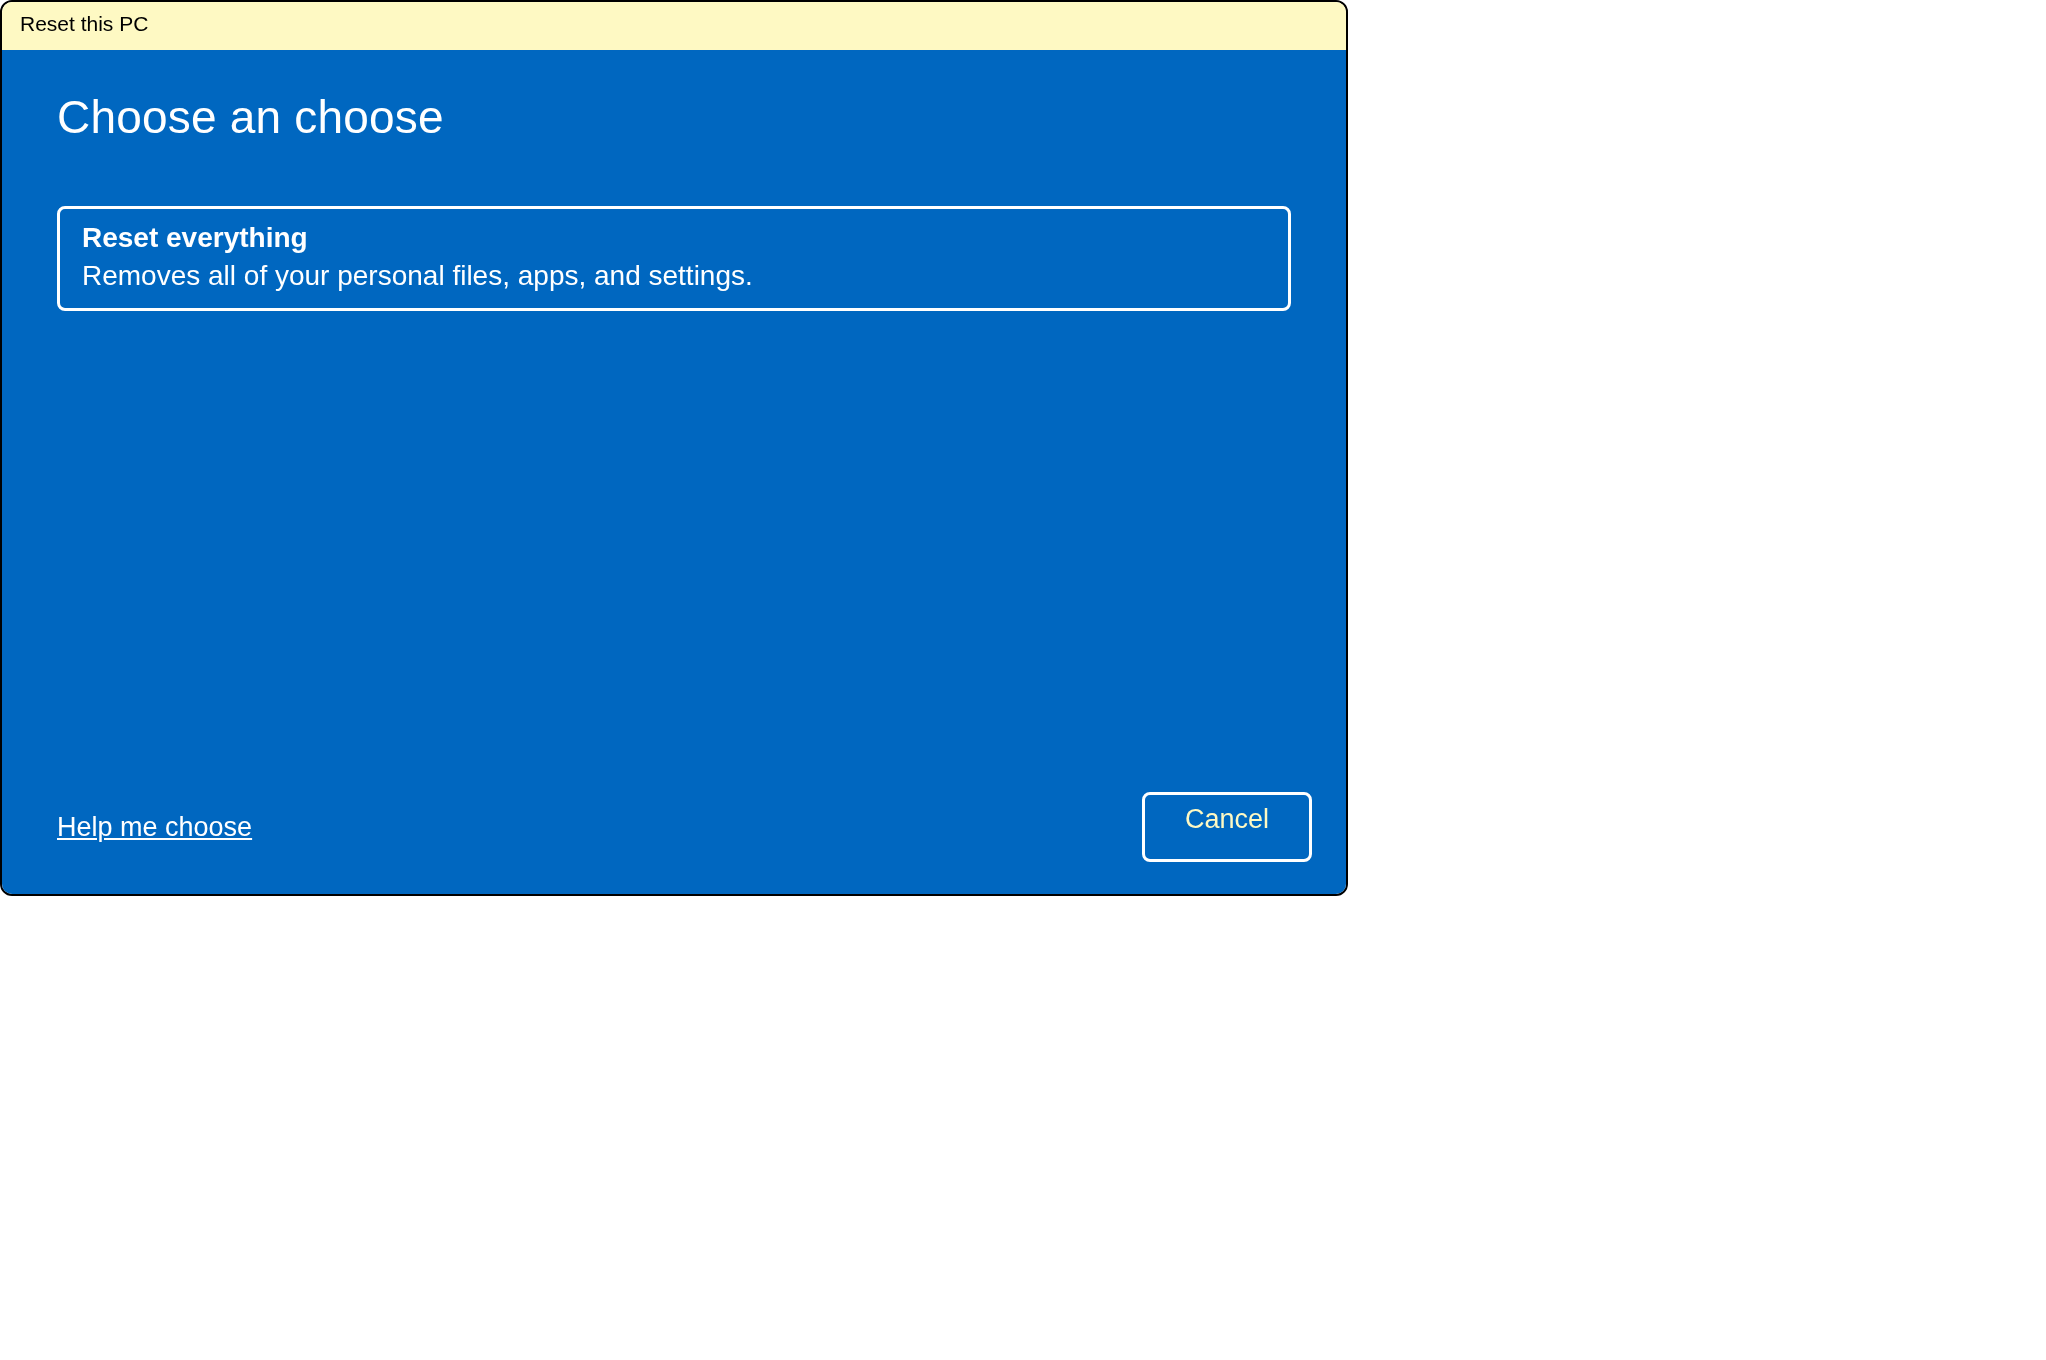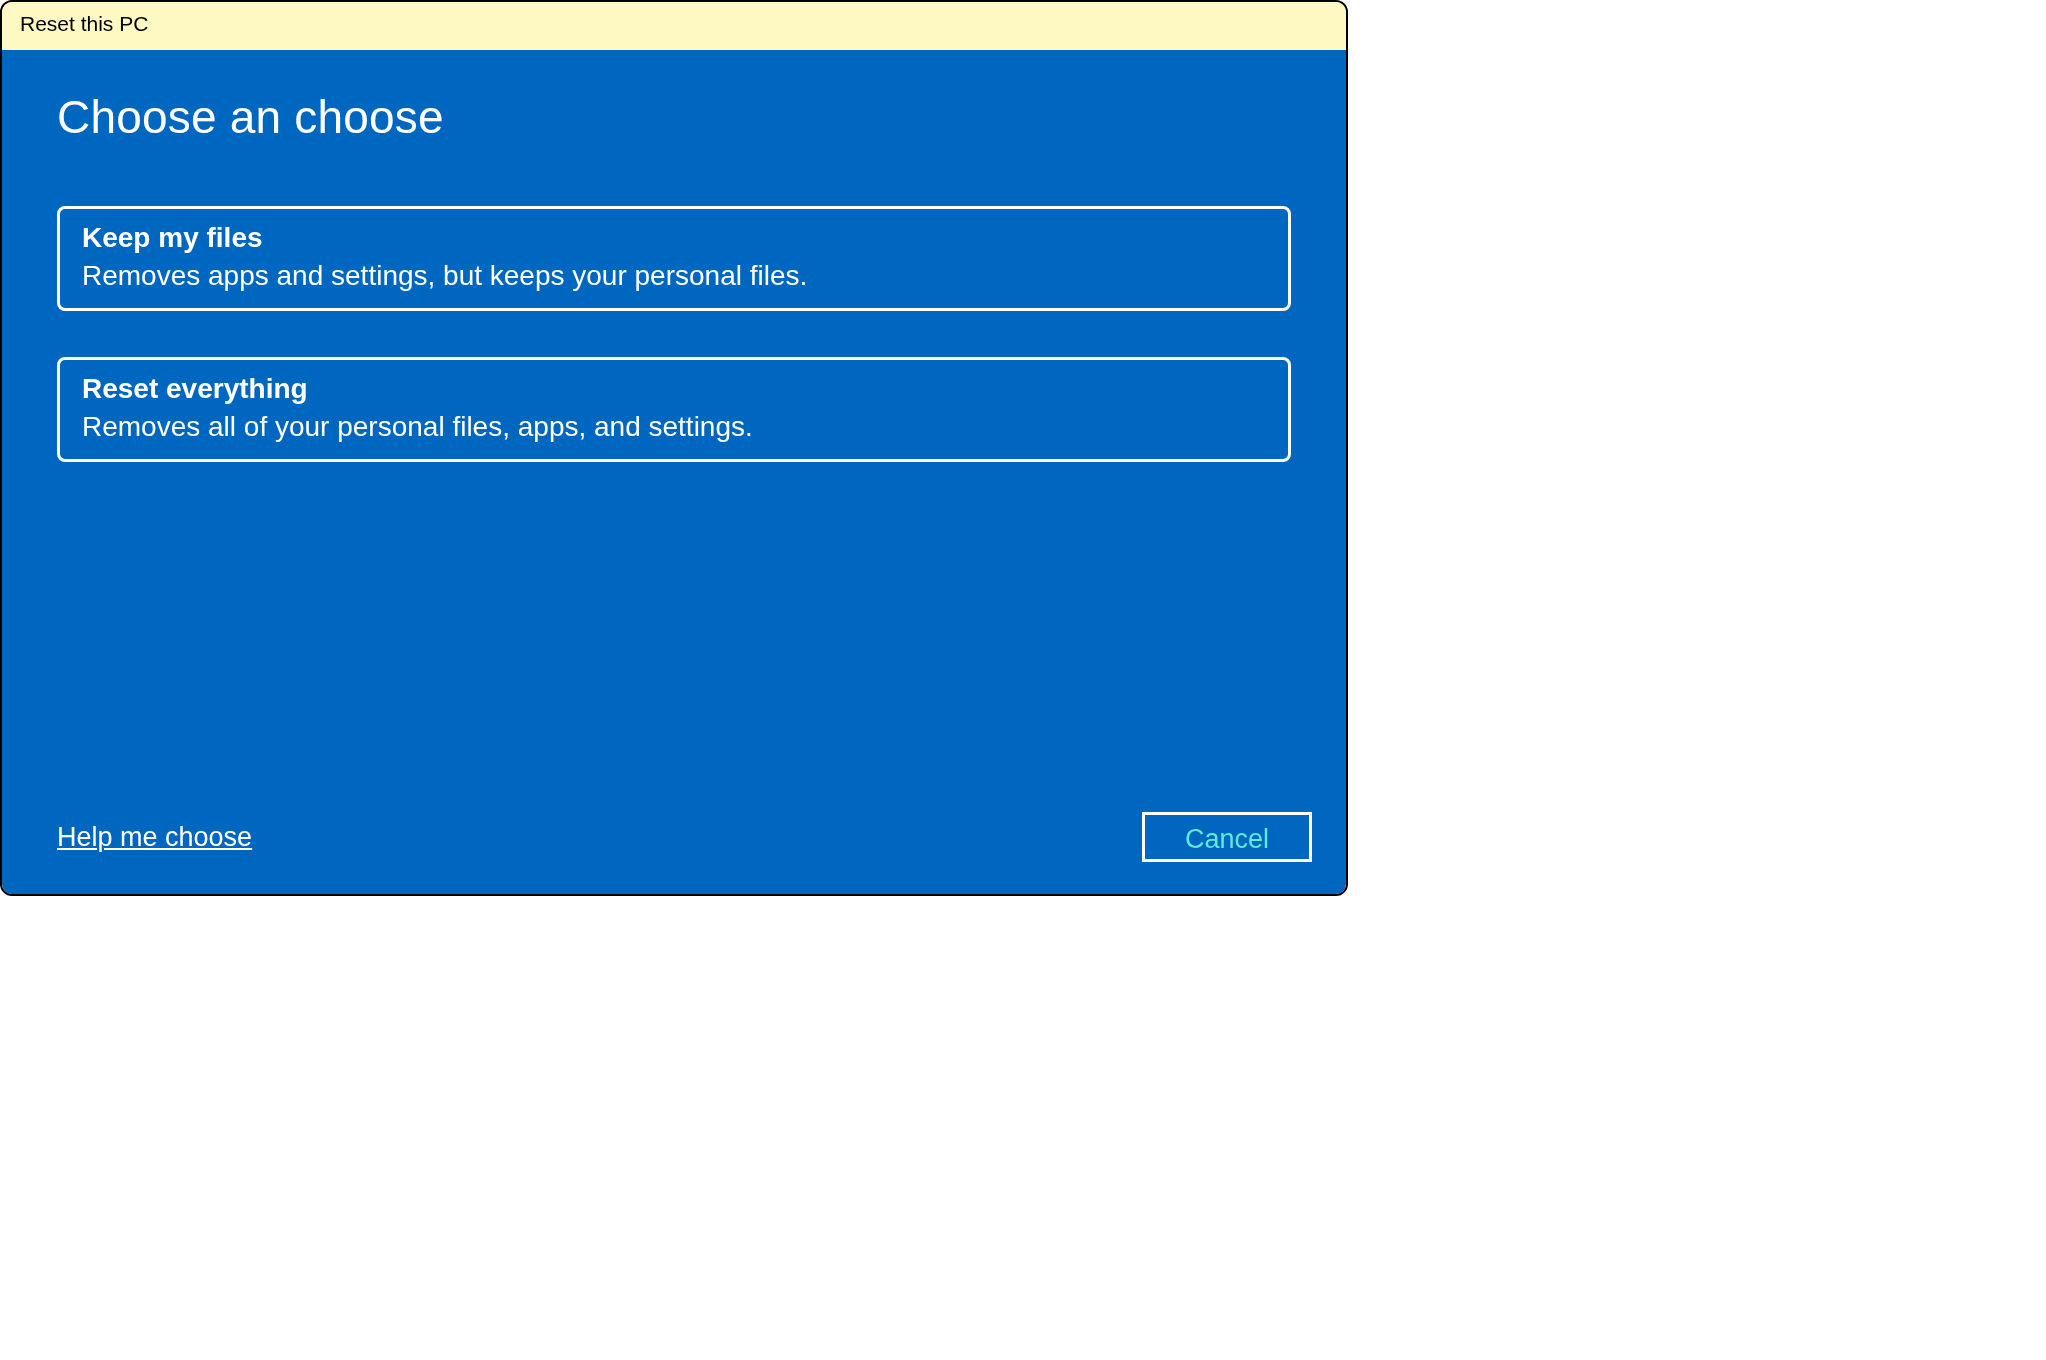--- a/index.html
+++ b/index.html
@@ -70,44 +70,40 @@
       justify-content: space-between;
     }
     .help-link {
       color: #fff;
       font-size: 27px;
       text-decoration: underline;
       cursor: pointer;
     }
     .cancel-button {
       border: 3px solid #fff;
-      border-radius: 0;
+      border-radius: 8px;
       background: transparent;
-      color: #5eead4;
+      color: #fef9c3;
       font: inherit;
       font-size: 27px;
-      padding: 9px 40px 4px 40px;
+      padding: 9px 40px 24px 40px;
       cursor: pointer;
     }
   </style>
 </head>
 <body>
 
 <div class="title-bar">
   <span>Reset this PC</span>
 </div>
 
 <div class="content">
   <h1 class="page-heading">Choose an choose</h1>
 
   <div class="options">
-    <div class="option-card">
-      <div class="option-title">Keep my files</div>
-      <div class="option-desc">Removes apps and settings, but keeps your personal files.</div>
-    </div>
 
     <div class="option-card">
       <div class="option-title">Reset everything</div>
       <div class="option-desc">Removes all of your personal files, apps, and settings.</div>
     </div>
   </div>
 
   <div class="footer">
     <a class="help-link">Help me choose</a>
     <button class="cancel-button">Cancel</button>

